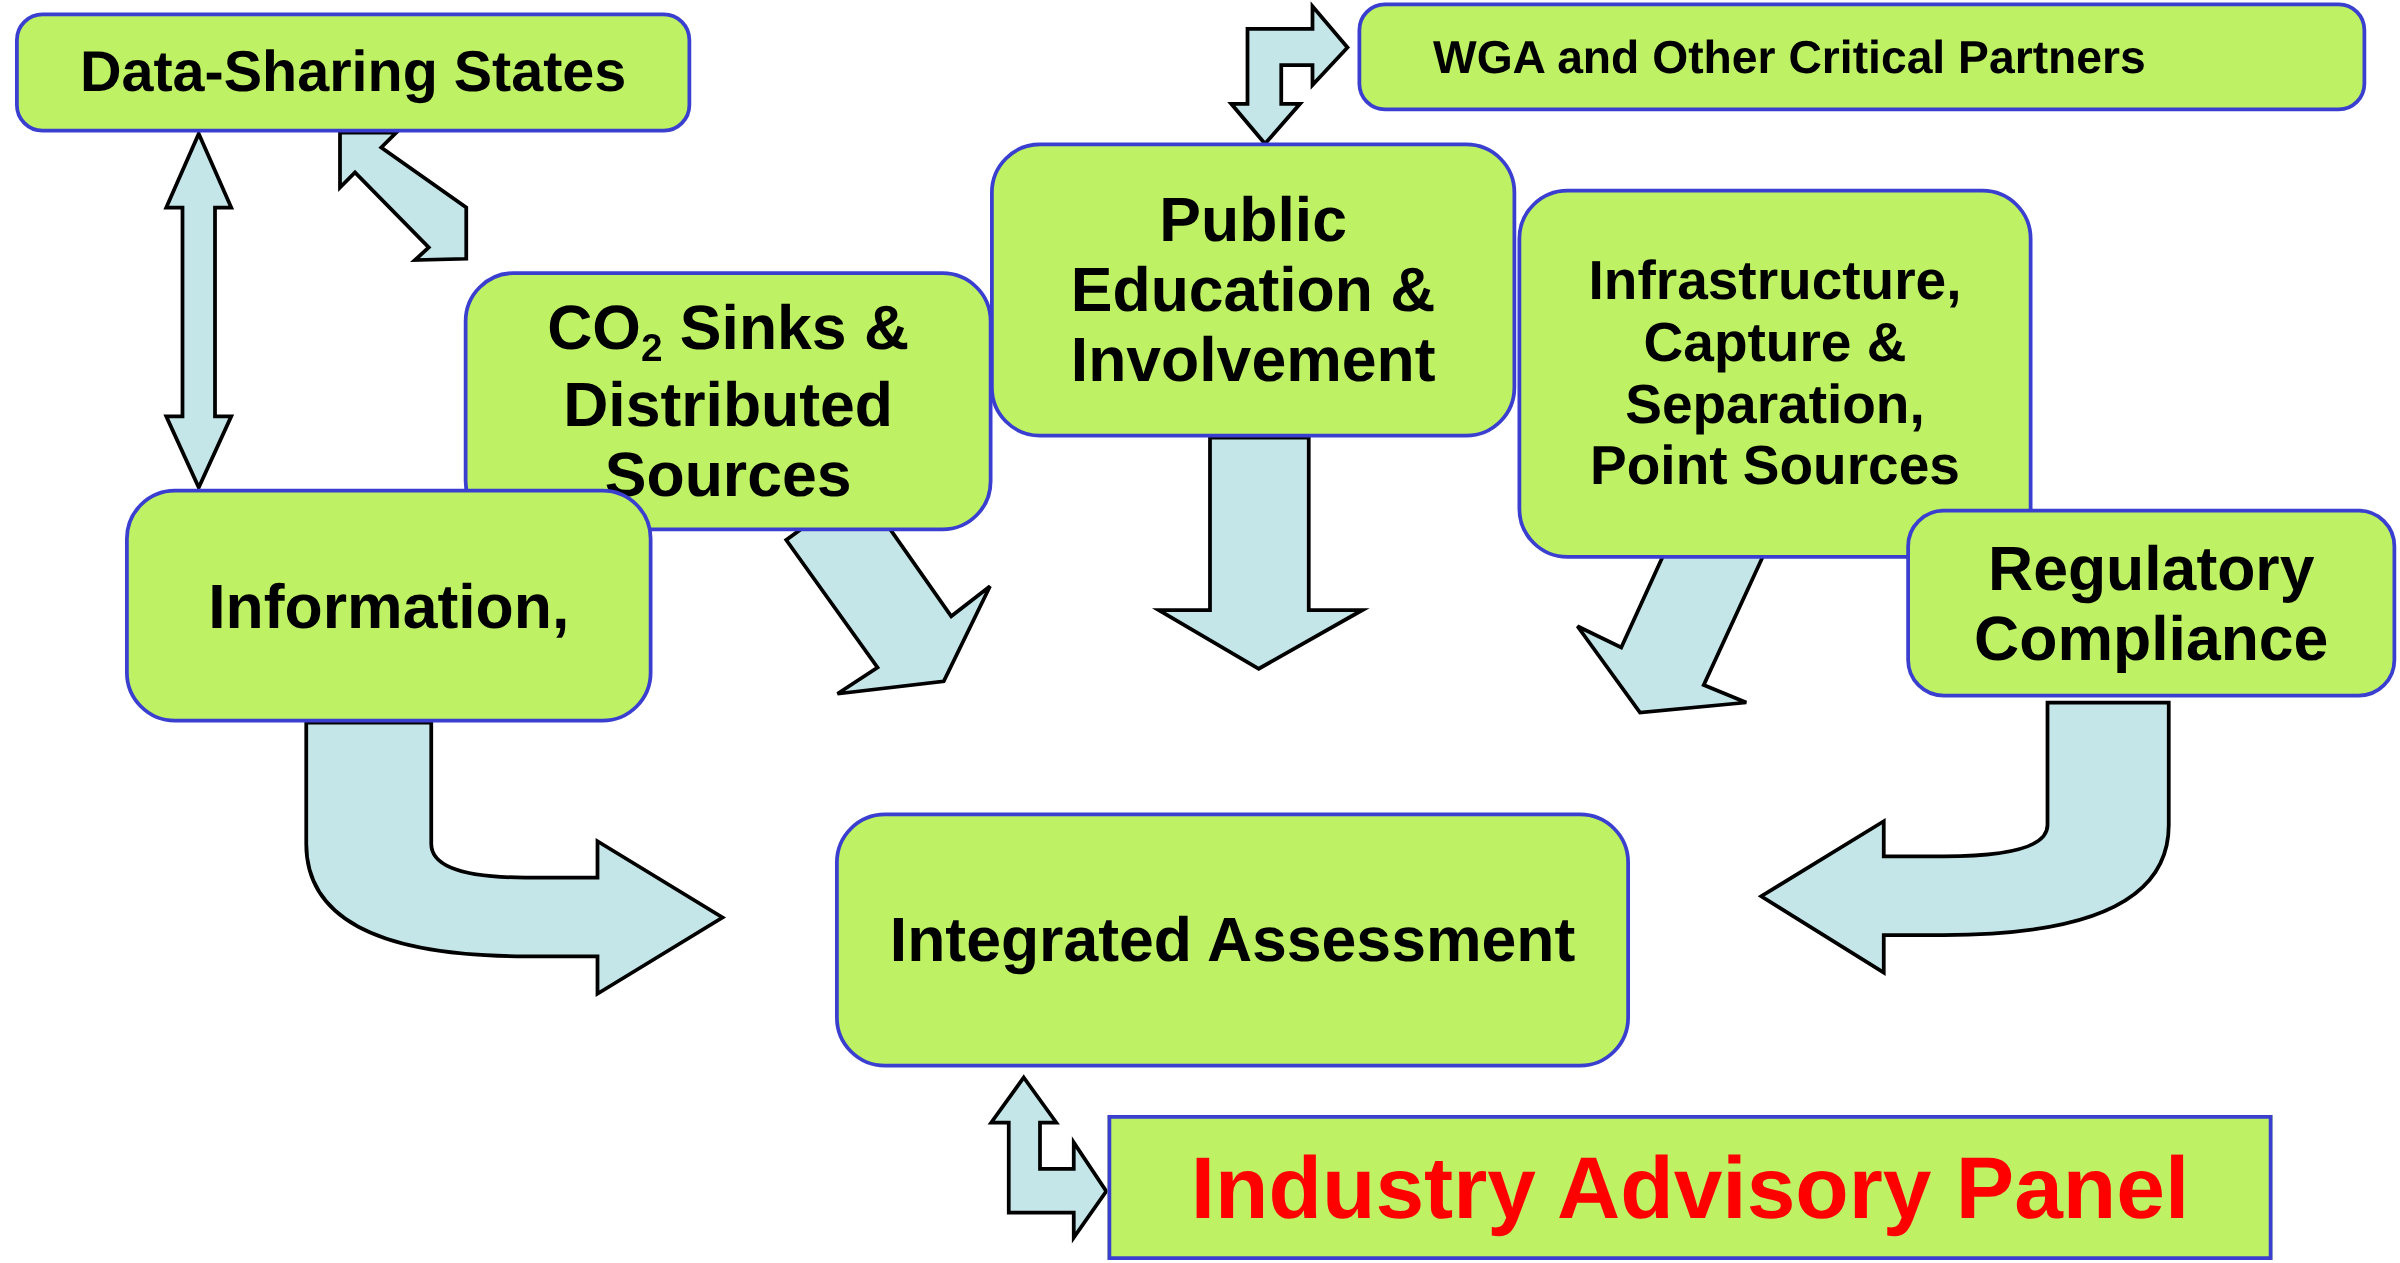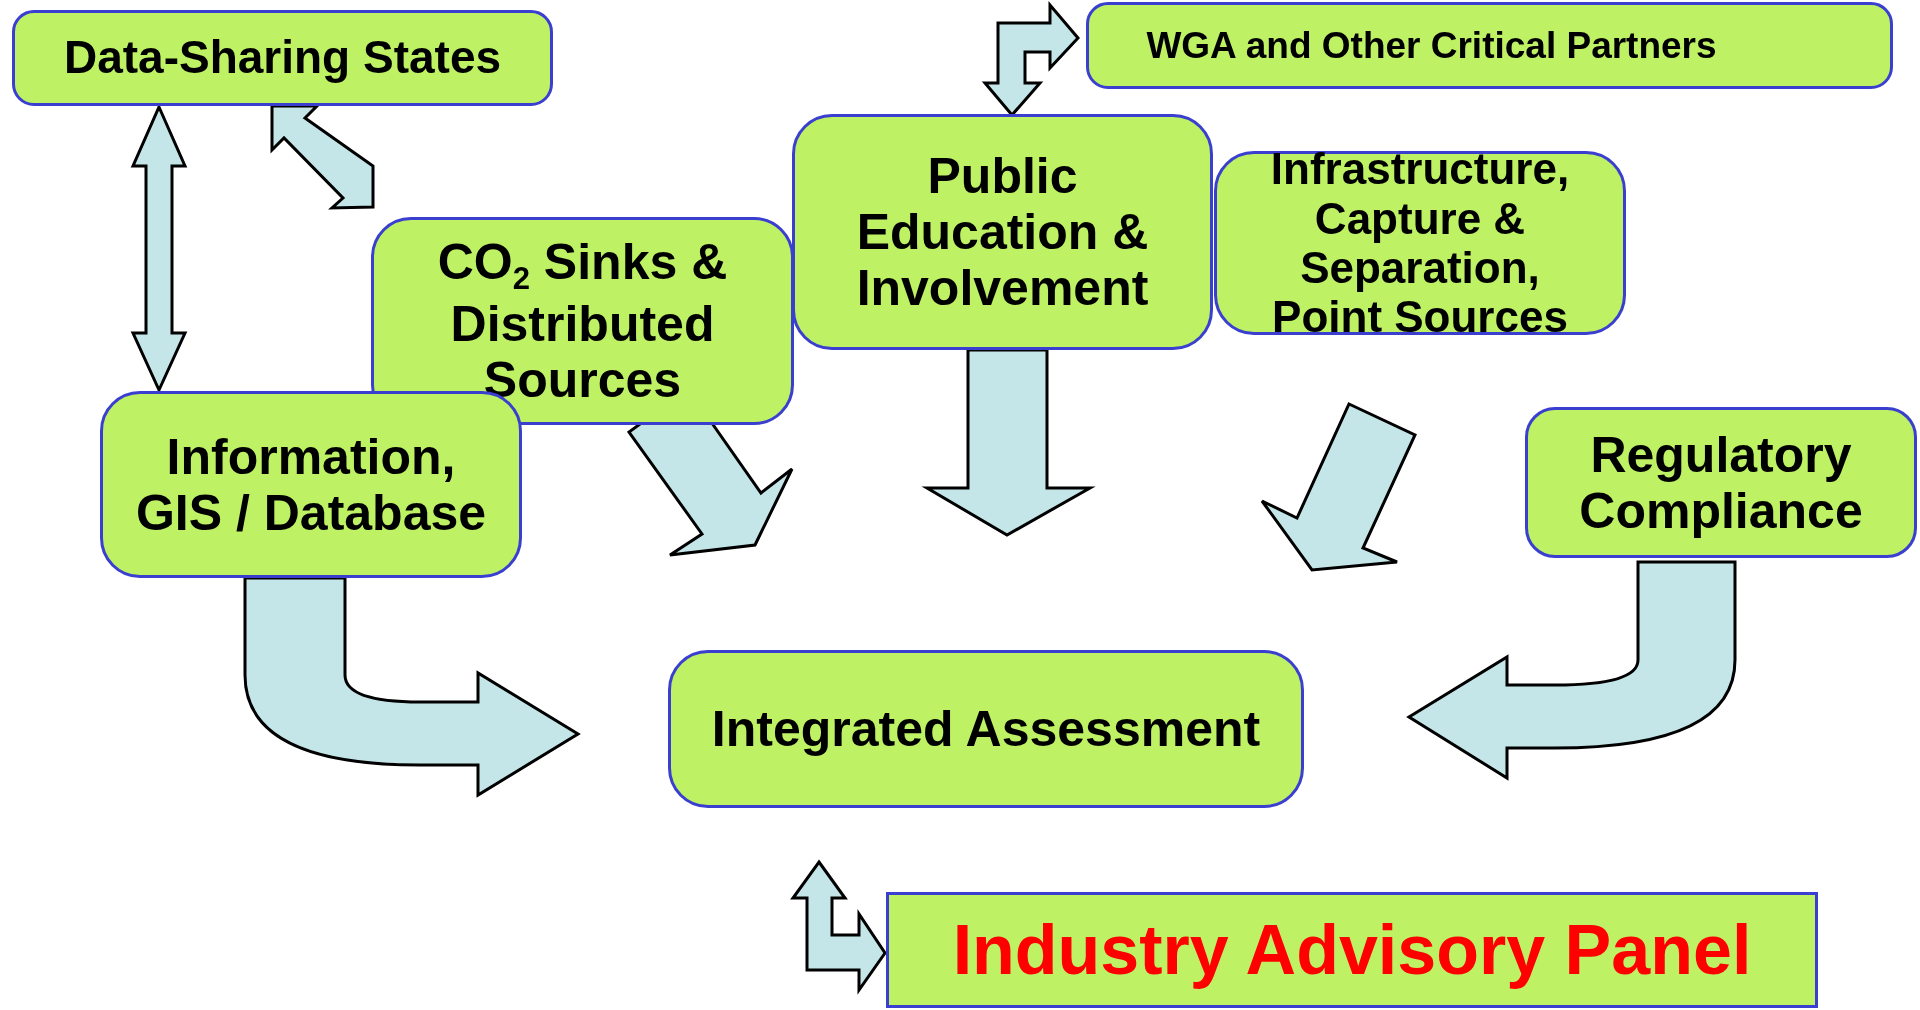--- a/index.html
+++ b/index.html
@@ -10,24 +10,24 @@
   .box { position: absolute; box-sizing: border-box; background: #bef264;
          border: 3px solid #3a3fd0; border-radius: 34px; z-index: 2;
          display: flex; align-items: center; justify-content: center; text-align: center;
          font-weight: bold; color: #000; }
   .box span.t { display: block; line-height: 1.12; }
   .sub { font-size: 0.62em; vertical-align: -0.32em; }
   #b-dss { left: 12px; top: 10px; width: 541px; height: 96px; font-size: 46px; border-radius: 22px; }
   #b-wga { left: 1086px; top: 2px; width: 807px; height: 87px; font-size: 37px; border-radius: 22px; padding-right: 116px; }
   #b-pub { left: 792px; top: 114px; width: 421px; height: 236px; font-size: 50px; border-radius: 40px; }
   #b-co2 { left: 371px; top: 181px; width: 423px; height: 208px; font-size: 50px; border-radius: 40px; margin-top: 36px; }
-  #b-inf { left: 1214px; top: 151px; width: 412px; height: 184px; font-size: 44px; border-radius: 40px; }
+  #b-inf { left: 1214px; top: 151px; width: 412px; height: 296px; font-size: 44px; border-radius: 40px; }
   #b-info { left: 68px; top: 391px; width: 422px; height: 187px; font-size: 50px; border-radius: 40px; margin-left: 32px; }
   #b-reg { left: 1525px; top: 407px; width: 392px; height: 151px; font-size: 50px; border-radius: 30px; }
-  #b-int { left: 668px; top: 650px; width: 636px; height: 158px; font-size: 50px; border-radius: 40px; text-align: center; }
+  #b-int { left: 668px; top: 650px; width: 636px; height: 204px; font-size: 50px; border-radius: 40px; text-align: center; }
   #b-iap { left: 886px; top: 892px; width: 932px; height: 116px; font-size: 70px; border-radius: 0;
            color: #ff0000; border-color: #3a3fd0; }
 </style>
 </head>
 <body>
 
 <svg id="arrows" viewBox="0 0 1920 1010" xmlns="http://www.w3.org/2000/svg">
 
   <polygon points="159,107 185,166 172,166 172,333 185,333 159,390 133,333 146,333 146,166 133,166"></polygon>
 
@@ -77,21 +77,20 @@
     <span style="display:block">Infrastructure,</span>
     <span style="display:block">Capture &amp;</span>
     <span style="display:block">Separation,</span>
     <span style="display:block">Point Sources</span>
   </span>
 </div>
 
 <div class="box" id="b-info">
   <span class="t">
     <span style="display:block">Information,</span>
-    <span style="display:block">GIS / Database</span>
   </span>
 </div>
 
 <div class="box" id="b-reg">
   <span class="t">
     <span style="display:block">Regulatory</span>
     <span style="display:block">Compliance</span>
   </span>
 </div>
 

